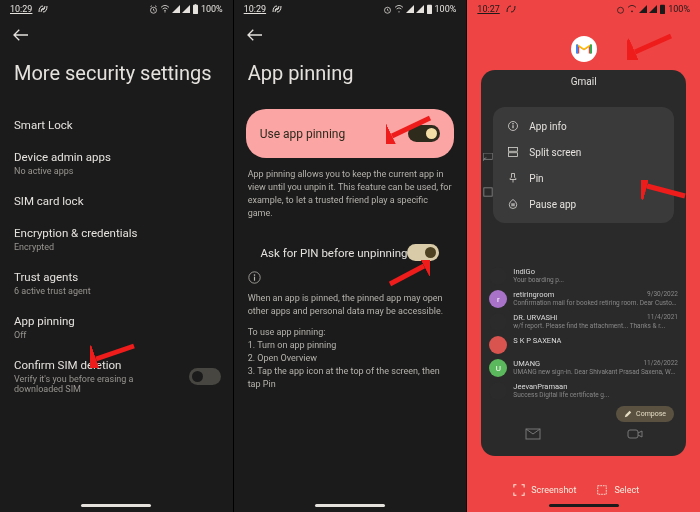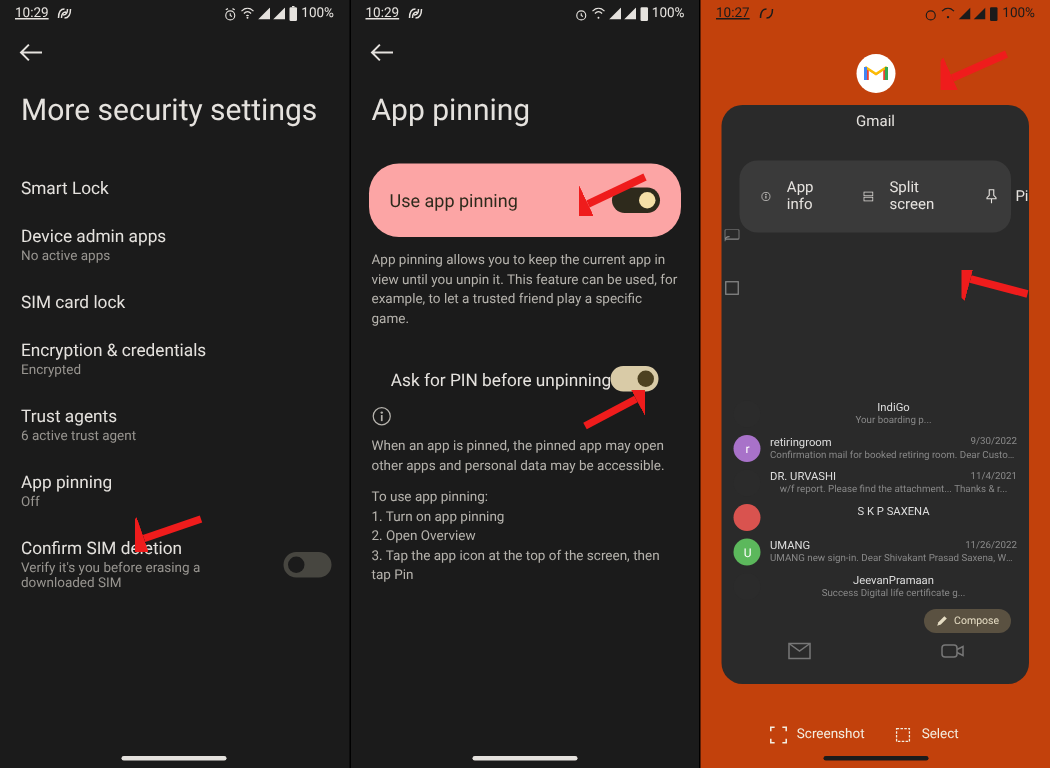--- a/index.html
+++ b/index.html
@@ -22,21 +22,21 @@
   .phone {
     flex: 1;
     background: #1b1b1b;
     color: #e5e2de;
     font-size: 10px;
     display: flex;
     flex-direction: column;
     position: relative;
     overflow: hidden;
   }
-  .phone3 { background: #c2410c; }
+  .phone3 { background: #ef4444; }
   .status-bar {
     display: flex;
     justify-content: space-between;
     align-items: center;
     padding: 4px 10px;
     font-size: 9px;
     height: 18px;
   }
   .sb-left { display:flex; gap:6px; align-items:center;text-decoration:underline; }
   .sb-right { display:flex; gap:2px; align-items:center; }
@@ -84,26 +84,26 @@
   .app-icon-pill { width:26px; height:26px; background:#fff; border-radius:50%; margin:0 auto 8px; display:flex; align-items:center; justify-content:center; position:relative; }
   .mini-app {
     background:#2a2a2a; border-radius:14px; position:absolute;
     left:14px; right:14px; top:52px; bottom:56px; overflow:hidden;
     display:flex; flex-direction:column;
   }
   .mini-body { flex:1; position:relative; }
   .ctx-menu {
     position:absolute; top:14px; left:12px; right:12px;
     background:#3a3a3a; border-radius:12px; padding:6px 0;
-    display:flex; 
+    display:flex; flex-direction:column;
   }
   .ctx-item { display:flex; align-items:center; gap:10px; padding:7px 14px; color:#e5e2de; font-size:10px; }
   .ctx-item svg { width:12px; height:12px; }
   .mail-list { position:absolute; top:174px; left:8px; right:8px; display:flex; flex-direction:column; gap:5px; }
-  .mail-item { display:flex; gap:6px; align-items:flex-start;text-align:center; }
+  .mail-item { display:flex; gap:6px; align-items:flex-start; }
   .mail-av { width:18px; height:18px; border-radius:50%; flex-shrink:0; font-size:8px; display:flex; align-items:center; justify-content:center; color:#fff;}
   .mail-txt { flex:1; overflow:hidden; }
   .mail-sender { font-size:7.5px; color:#ddd; }
   .mail-subj { font-size:6.5px; color:#888; white-space:nowrap; overflow:hidden; text-overflow:ellipsis; }
   .mail-date { font-size:6.5px; color:#888; }
   .compose-fab { position:absolute; right:12px; bottom:34px; background:#5a5141; color:#e5dcc3; font-size:7px; padding:4px 8px; border-radius:10px; display:flex; align-items:center; gap:4px;}
   .mini-nav { position:absolute; bottom:12px; left:0; right:0; height:20px; display:flex; justify-content:space-around; align-items:center; }
   .mini-nav-item { width:16px;height:16px; opacity:.6; }
   .bottom-actions { position:absolute; bottom:16px; left:0; right:15px; display:flex; justify-content:center; color:#f3ede0; font-size:9px;gap:20px; }
   .bottom-actions .ba { display:flex; align-items:center; gap:6px; }

